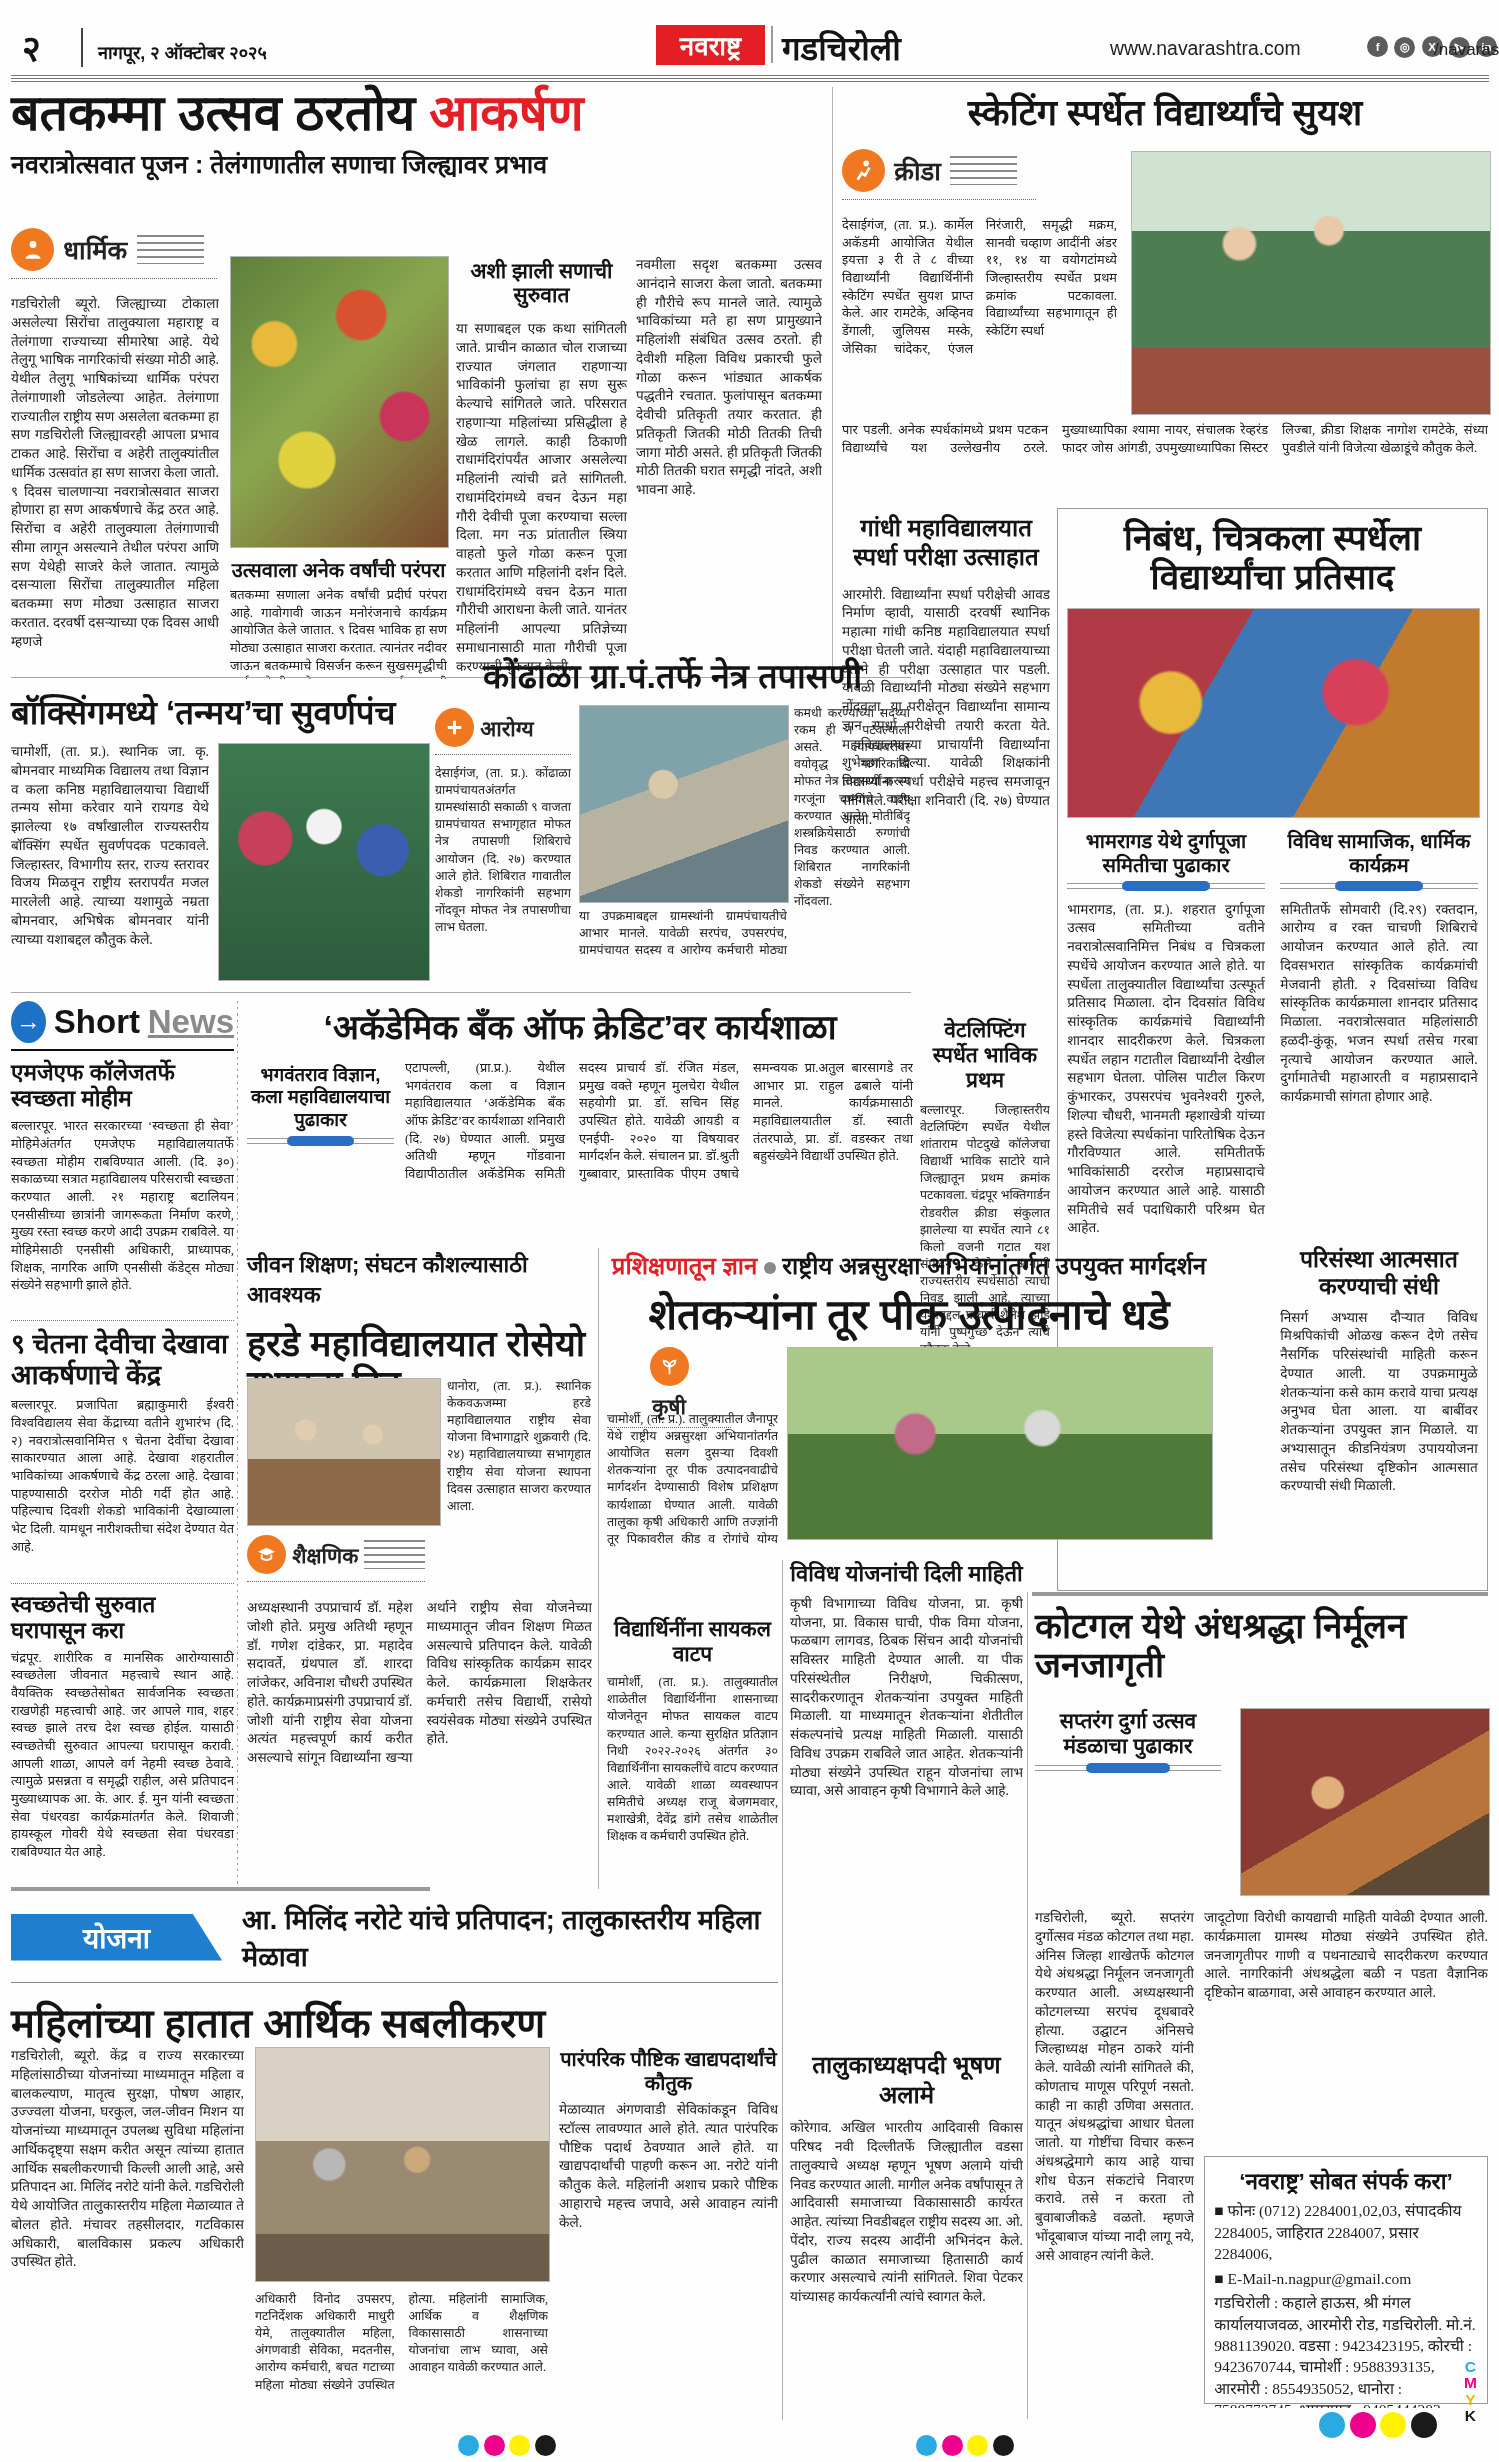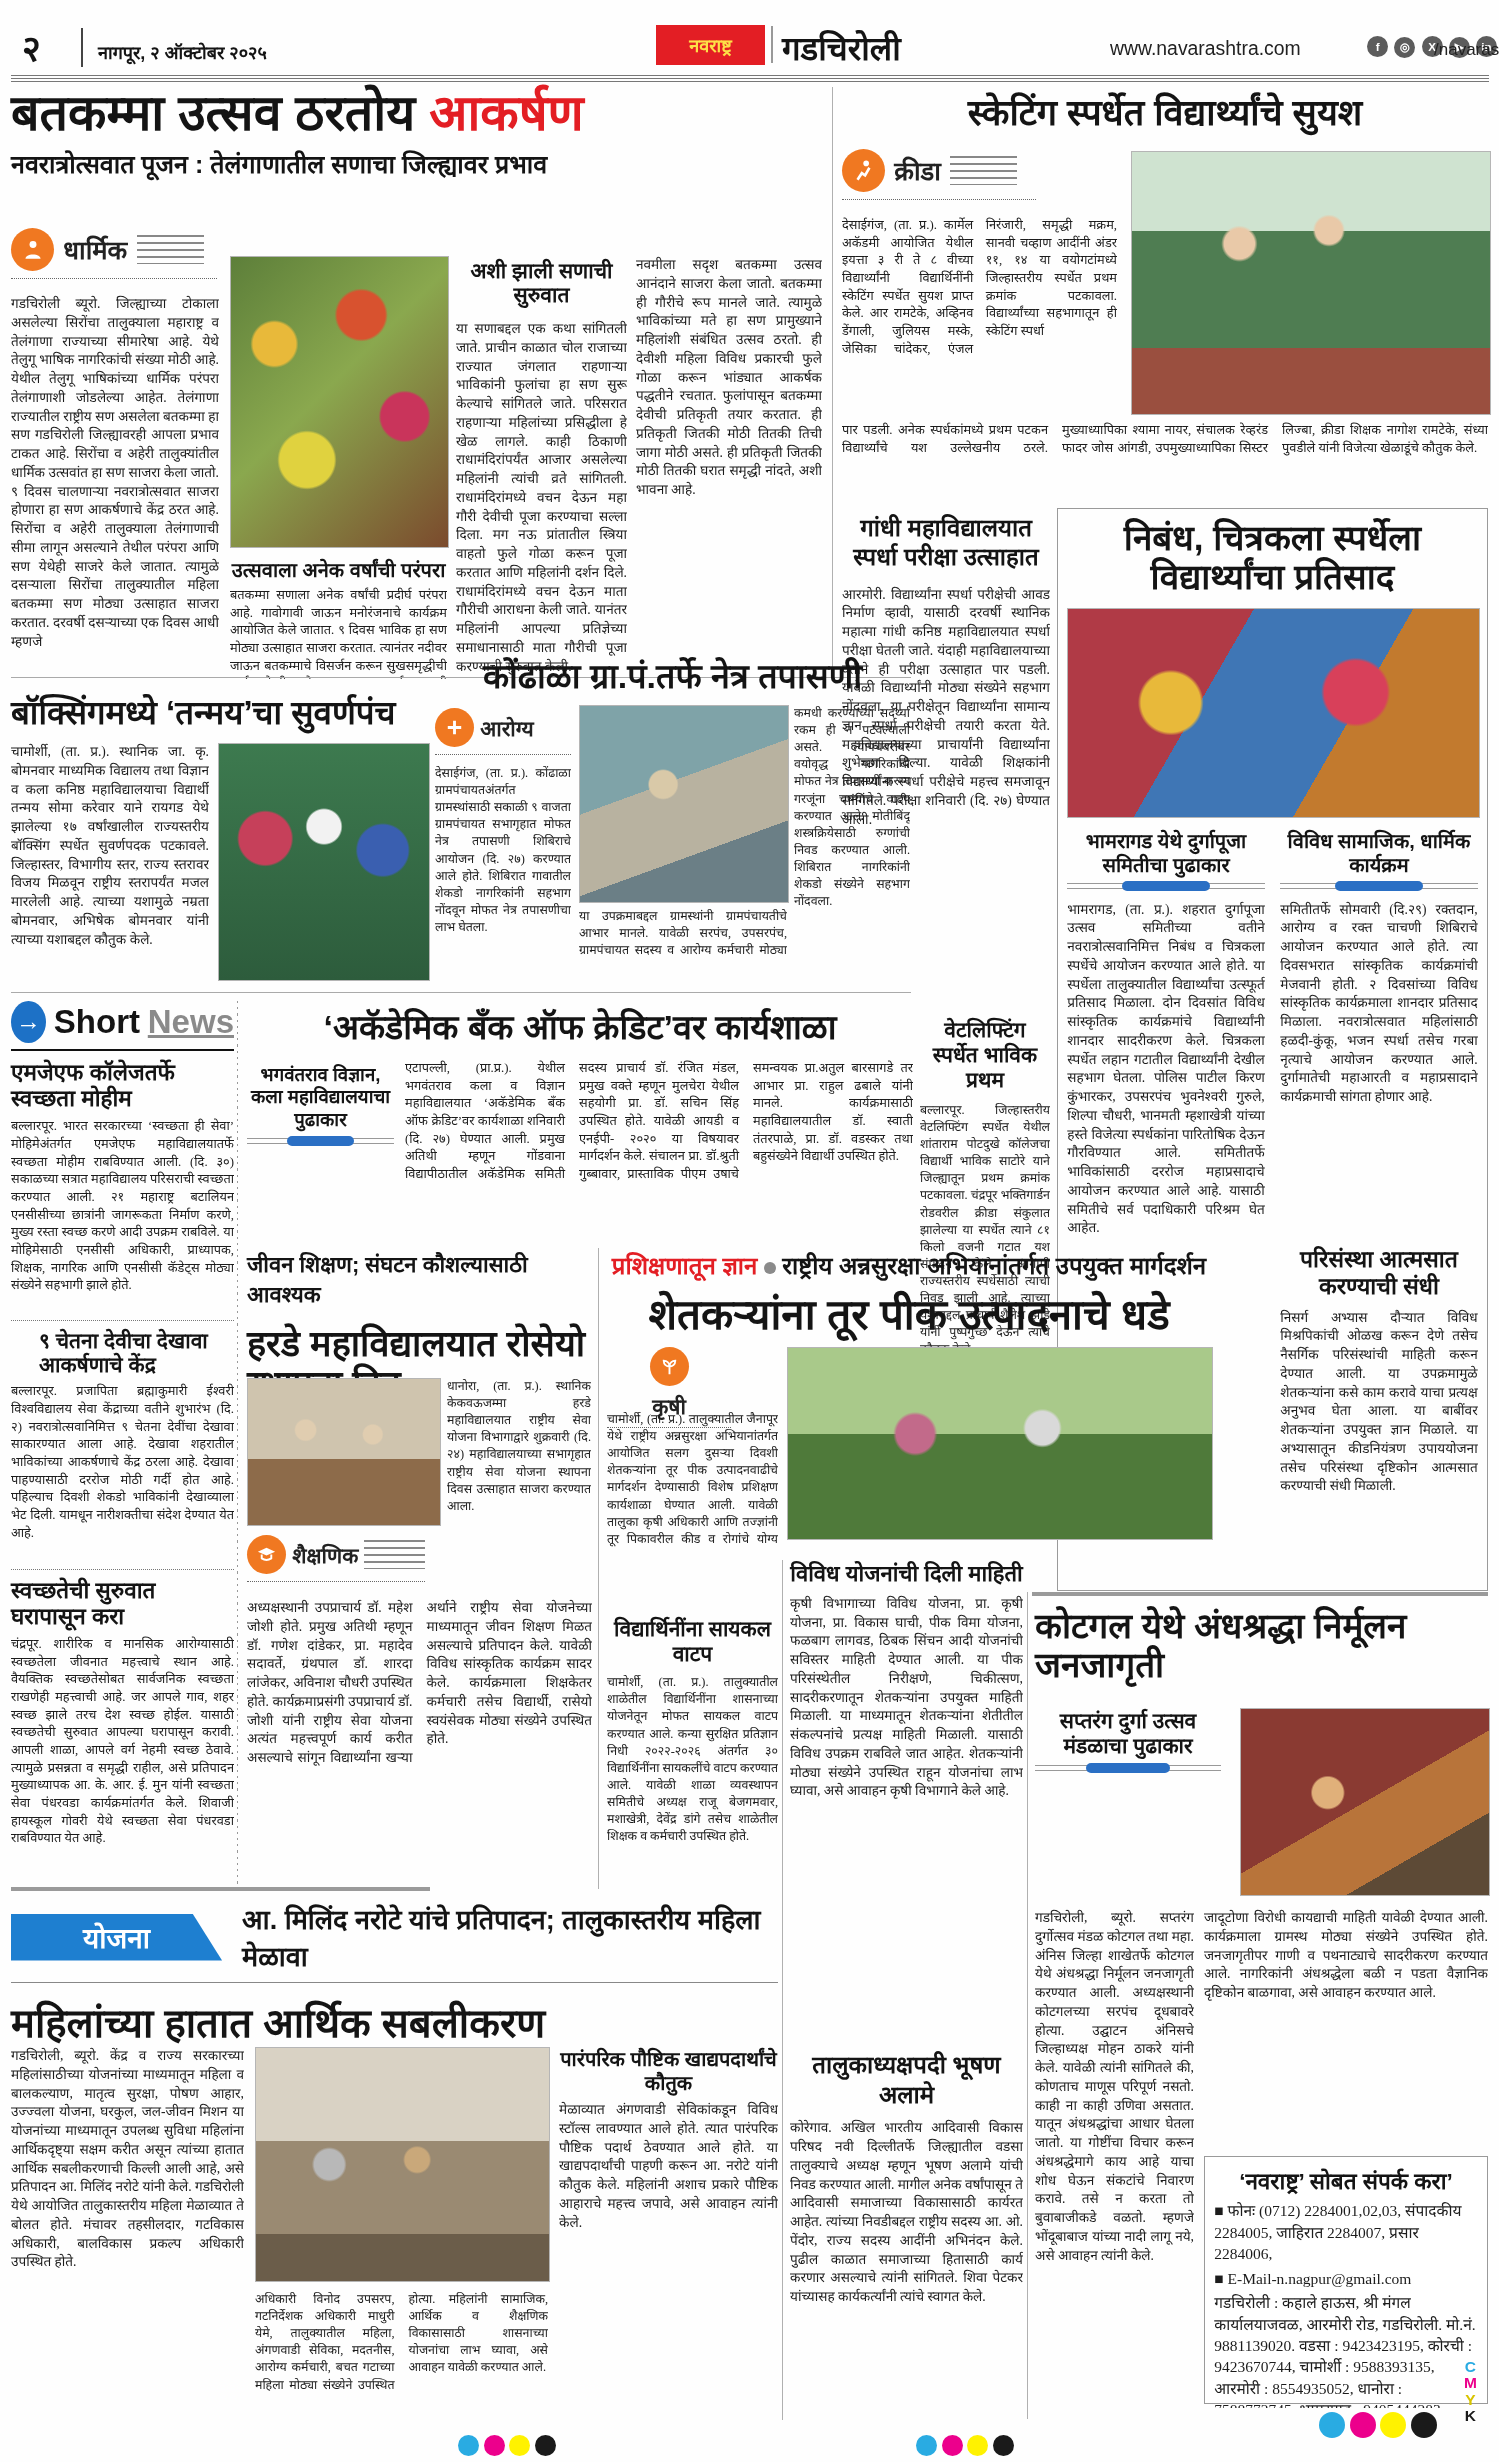--- a/index.html
+++ b/index.html
@@ -77,21 +77,21 @@
 </head>
 <body>
 
 <div class="page">
 
   <div class="abs hd" style="left:22px;top:23px;font-size:36px;">२</div>
   <div class="abs" style="left:81px;top:28px;width:1.6px;height:39px;background:#444;"></div>
   <div class="abs hd" style="left:98px;top:40px;font-size:18px;">नागपूर, २ ऑक्टोबर २०२५</div>
 
   <div class="abs" style="left:656px;top:25px;width:109px;height:40px;background:#e31e24;display:flex;align-items:center;justify-content:center;">
-    <span class="hd" style="color:#fde047;font-size:18px;">नवराष्ट्र</span>
+    <span class="hd" style="color:#ffffff;font-size:26px;">नवराष्ट्र</span>
   </div>
   <div class="abs" style="left:771px;top:26px;width:1.6px;height:37px;background:#999;"></div>
   <div class="abs hd" style="left:782px;top:25px;font-size:33px;">गडचिरोली</div>
 
   <div class="abs" style="left:1110px;top:37px;font-family:'Liberation Sans',sans-serif;font-size:19.4px;color:#222;">www.navarashtra.com</div>
   <div class="abs" style="left:1364px;top:36px;text-align:center;">
     <span class="social">f</span>
     <span class="social">◎</span>
     <span class="social">X</span>
     <span class="social">▶</span>
@@ -219,21 +219,21 @@
       <span class="hd" style="font-size:33px;">Short</span>
       <span class="hd gray" style="font-size:33px;text-decoration:underline;">News</span>
     </div>
 
     <div style="padding-top:9.3px;">
       <div class="hd" style="font-size:22.5px;line-height:1.15;">एमजेएफ कॉलेजतर्फे स्वच्छता मोहीम</div>
       <div class="body" style="margin-top:6.2px;height:194px;font-size:12.8px;">बल्लारपूर. भारत सरकारच्या ‘स्वच्छता ही सेवा’ मोहिमेअंतर्गत एमजेएफ महाविद्यालयातर्फे स्वच्छता मोहीम राबविण्यात आली. (दि. ३०) सकाळच्या सत्रात महाविद्यालय परिसराची स्वच्छता करण्यात आली. २१ महाराष्ट्र बटालियन एनसीसीच्या छात्रांनी जागरूकता निर्माण करणे, मुख्य रस्ता स्वच्छ करणे आदी उपक्रम राबविले. या मोहिमेसाठी एनसीसी अधिकारी, प्राध्यापक, शिक्षक, नागरिक आणि एनसीसी कॅडेट्स मोठ्या संख्येने सहभागी झाले होते.</div>
     </div>
     <div style="border-top:1.6px dotted #777;margin:7.8px 0;"></div>
     <div>
-      <div class="hd" style="font-size:21px;line-height:1.15;margin-left:28px;">९ चेतना देवीचा देखावा आकर्षणाचे केंद्र</div>
+      <div class="hd" style="font-size:27px;line-height:1.15;">९ चेतना देवीचा देखावा आकर्षणाचे केंद्र</div>
       <div class="body" style="margin-top:6.2px;height:178px;font-size:12.8px;">बल्लारपूर. प्रजापिता ब्रह्माकुमारी ईश्वरी विश्वविद्यालय सेवा केंद्राच्या वतीने शुभारंभ (दि. २) नवरात्रोत्सवानिमित्त ९ चेतना देवींचा देखावा साकारण्यात आला आहे. देखावा शहरातील भाविकांच्या आकर्षणाचे केंद्र ठरला आहे. देखावा पाहण्यासाठी दररोज मोठी गर्दी होत आहे. पहिल्याच दिवशी शेकडो भाविकांनी देखाव्याला भेट दिली. यामधून नारीशक्तीचा संदेश देण्यात येत आहे.</div>
     </div>
     <div style="border-top:1.6px dotted #777;margin:7.8px 0;"></div>
     <div>
       <div class="hd" style="font-size:22.5px;line-height:1.15;">स्वच्छतेची सुरुवात घरापासून करा</div>
       <div class="body" style="margin-top:6.2px;height:233px;font-size:12.8px;">चंद्रपूर. शारीरिक व मानसिक आरोग्यासाठी स्वच्छतेला जीवनात महत्त्वाचे स्थान आहे. वैयक्तिक स्वच्छतेसोबत सार्वजनिक स्वच्छता राखणेही महत्त्वाची आहे. जर आपले गाव, शहर स्वच्छ झाले तरच देश स्वच्छ होईल. यासाठी स्वच्छतेची सुरुवात आपल्या घरापासून करावी. आपली शाळा, आपले वर्ग नेहमी स्वच्छ ठेवावे. त्यामुळे प्रसन्नता व समृद्धी राहील, असे प्रतिपादन मुख्याध्यापक आ. के. आर. ई. मुन यांनी स्वच्छता सेवा पंधरवडा कार्यक्रमांतर्गत केले. शिवाजी हायस्कूल गोवरी येथे स्वच्छता सेवा पंधरवडा राबविण्यात येत आहे.</div>
     </div>
   </div>
   <div class="abs vrule dot" style="left:237px;top:1001px;height:885px;"></div>
 

